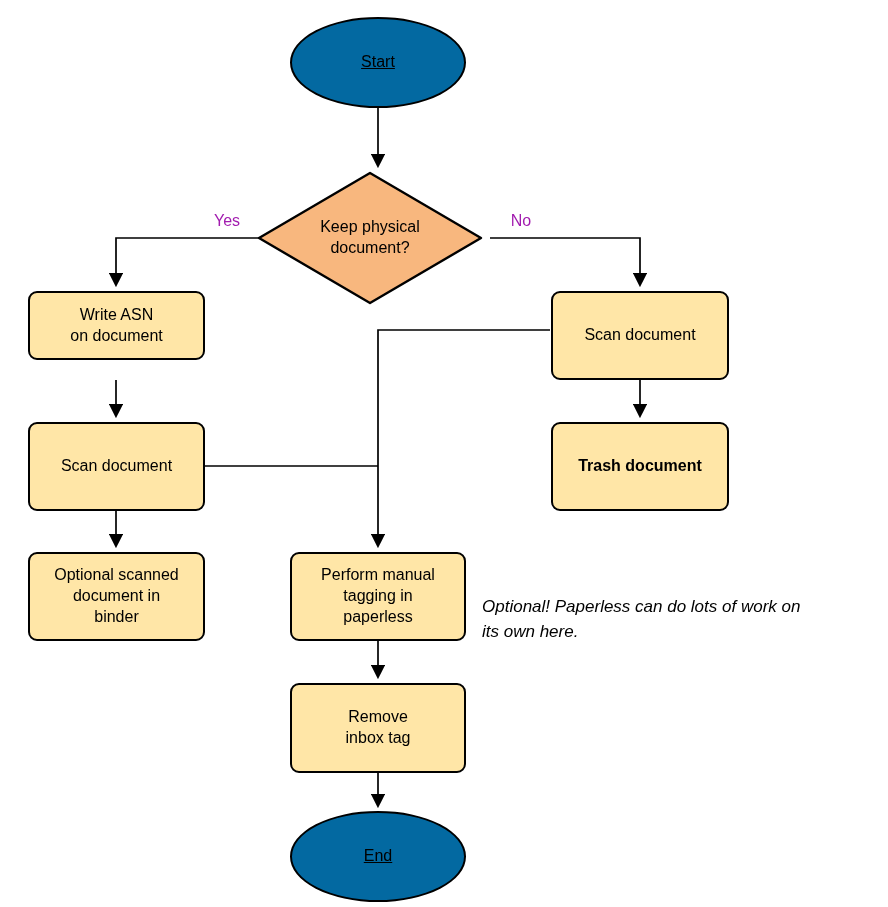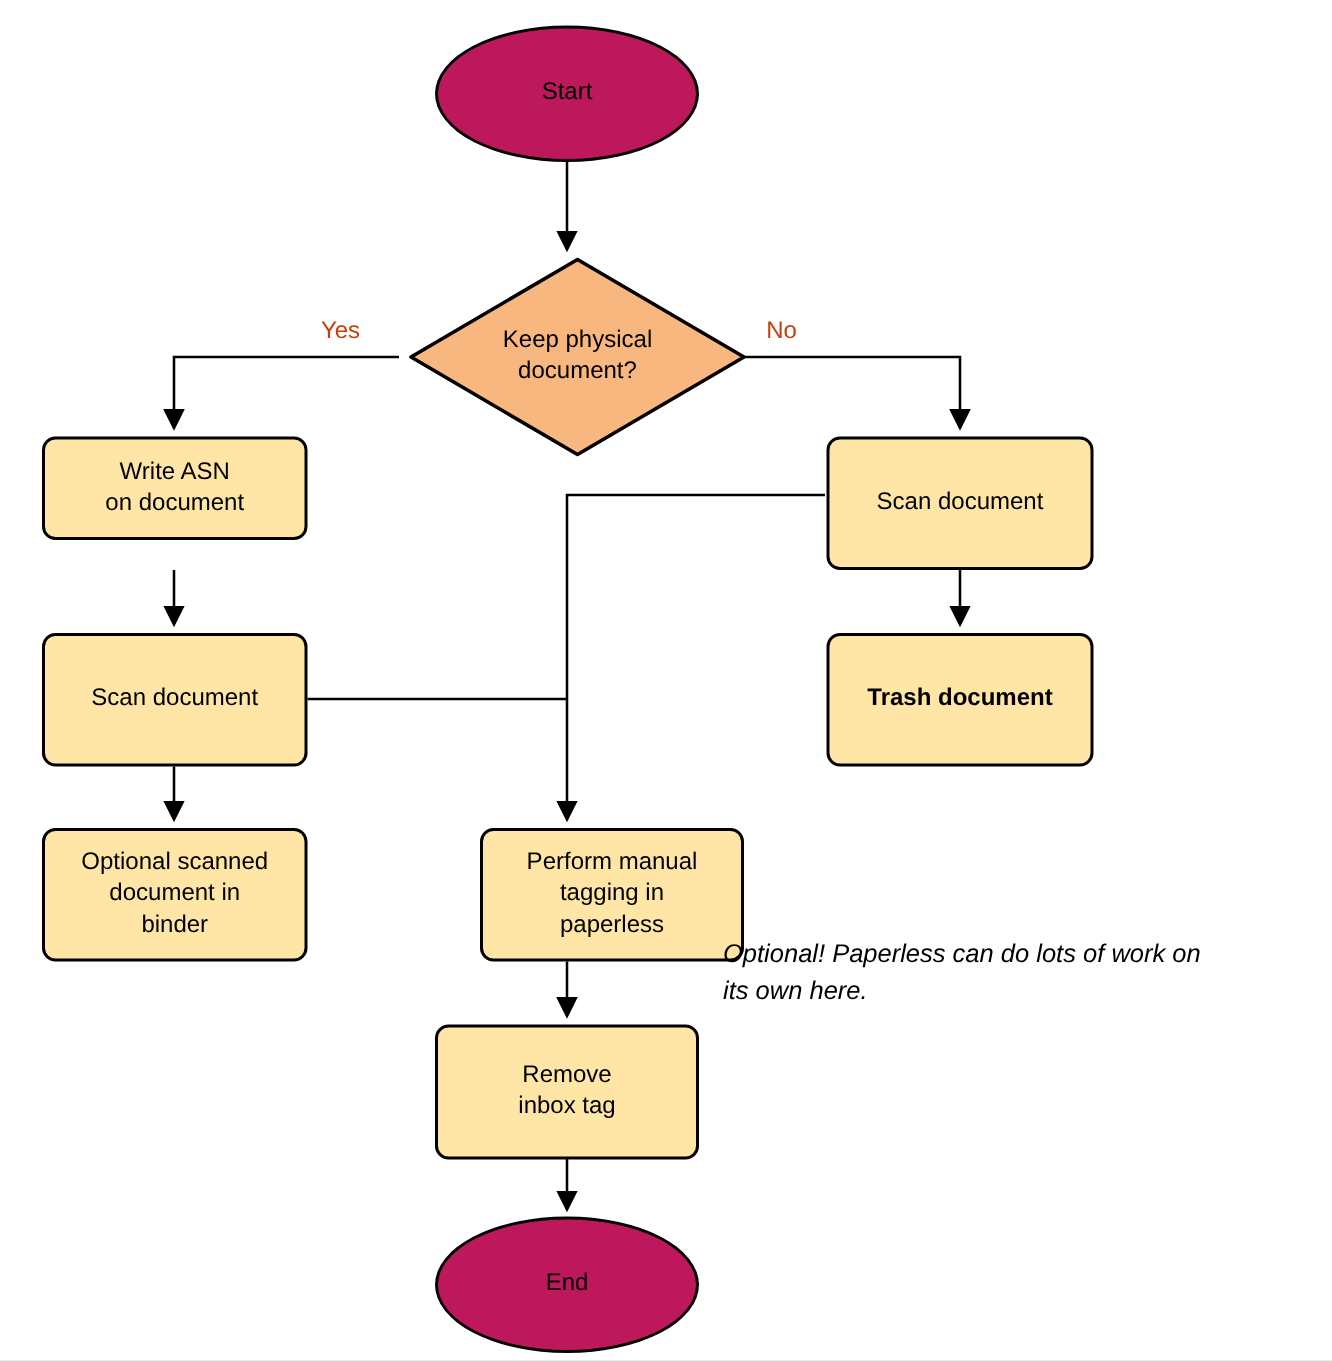--- a/index.html
+++ b/index.html
@@ -32,23 +32,24 @@
     box-sizing: border-box;
     font-size: 16px;
     line-height: 1.3;
     color: #000000;
   }
   .node .label {
     white-space: pre-line;
     padding: 0 6px;
   }
   .terminal {
-    background: #be185d;
+    background: #0369a1;
     border: 2.5px solid #000000;
     border-radius: 50%;
+    text-decoration: underline;
   }
   .process {
     background: #ffe6a7;
     border: 2px solid #000000;
     border-radius: 9px;
   }
   .decision {
     background: transparent;
     border: none;
   }
@@ -58,21 +59,21 @@
     width: 100%; height: 100%;
   }
   .decision .label {
     position: relative;
     z-index: 1;
   }
   .edge-label {
     position: absolute;
     z-index: 3;
     font-size: 16px;
-    color: #c2410c;
+    color: #a21caf;
     transform: translate(-50%, 0);
   }
   .annotation {
     position: absolute;
     z-index: 3;
     font-size: 17px;
     font-style: italic;
     color: #000000;
     line-height: 1.45;
     white-space: pre-line;
@@ -110,21 +111,21 @@
       <path d="M378 641 L378 677" marker-end="url(#arrow)"></path>
 
       <path d="M378 772 L378 806" marker-end="url(#arrow)"></path>
     </g>
   </svg>
 
   <div class="node terminal" style="left:290px; top:17px; width:176px; height:91px;">
     <span class="label">Start</span>
   </div>
 
-  <div class="node decision" style="left:271px; top:171px; width:228px; height:134px;">
+  <div class="node decision" style="left:256px; top:171px; width:228px; height:134px;">
     <svg class="shape" viewBox="0 0 228 134" xmlns="http://www.w3.org/2000/svg">
       <polygon points="114,2 225,67 114,132 3,67" fill="#f8b77e" stroke="#000000" stroke-width="2.4" stroke-linejoin="round"></polygon>
     </svg>
     <span class="label">Keep physical
 document?</span>
   </div>
 
   <div class="node process" style="left:28px; top:291px; width:177px; height:69px;">
     <span class="label">Write ASN
 on document</span>
@@ -141,34 +142,34 @@
   <div class="node process" style="left:551px; top:422px; width:178px; height:89px;font-weight:bold;">
     <span class="label">Trash document</span>
   </div>
 
   <div class="node process" style="left:28px; top:552px; width:177px; height:89px;">
     <span class="label">Optional scanned
 document in
 binder</span>
   </div>
 
-  <div class="node process" style="left:290px; top:552px; width:176px; height:89px;margin-left:30px;">
+  <div class="node process" style="left:290px; top:552px; width:176px; height:89px;">
     <span class="label">Perform manual
 tagging in
 paperless</span>
   </div>
 
   <div class="node process" style="left:290px; top:683px; width:176px; height:90px;">
     <span class="label">Remove
 inbox tag</span>
   </div>
 
   <div class="node terminal" style="left:290px; top:811px; width:176px; height:91px;">
     <span class="label">End</span>
   </div>
 
   <span class="edge-label" style="left:227px; top:212px;">Yes</span>
   <span class="edge-label" style="left:521px; top:212px;">No</span>
 
-  <div class="annotation" style="left:482px; top:624px; width:400px;">Optional! Paperless can do lots of work on
+  <div class="annotation" style="left:482px; top:595px; width:400px;">Optional! Paperless can do lots of work on
 its own here.</div>
 
 </div>
 
 </body></html>

